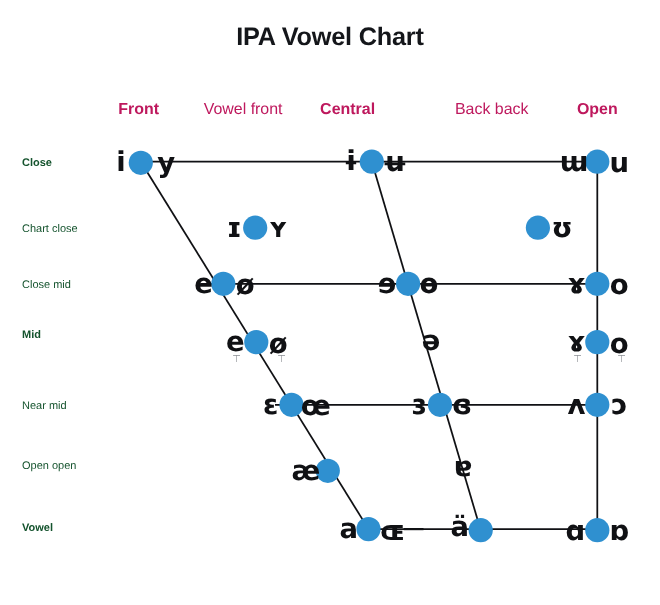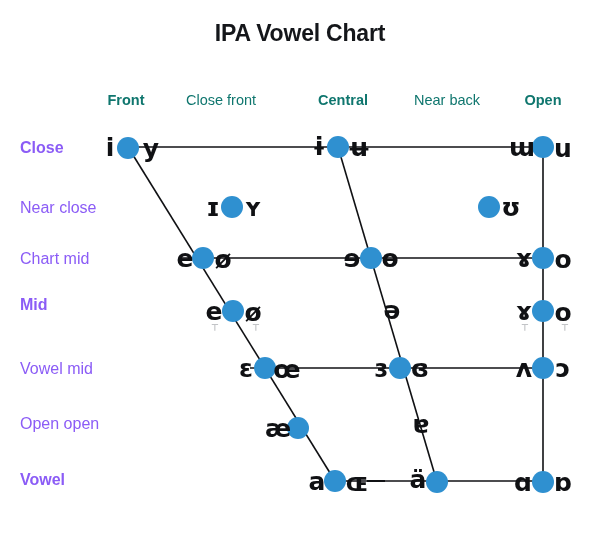--- a/index.html
+++ b/index.html
@@ -27,31 +27,31 @@
     width: 600px;
     text-align: center;
     font-size: 23px;
     font-weight: bold;
     color: #14161a;
     letter-spacing: -0.2px;
   }
   .col-header {
     position: absolute;
     font-size: 14.5px;
-    color: #0f766e;
+    color: #be185d;
     white-space: nowrap;
     transform: translateX(-50%);
     top: 92px;
   }
   .col-header.bold { font-weight: bold; }
   .row-label {
     position: absolute;
     left: 20px;
-    font-size: 16px;
-    color: #8b5cf6;
+    font-size: 10px;
+    color: #14532d;
     white-space: nowrap;
     transform: translateY(-50%);
   }
   .row-label.bold { font-weight: bold; }
   svg#trapezoid {
     position: absolute;
     left: 0; top: 0;
     width: 600px;
     height: 550px;
     pointer-events: none;
@@ -100,30 +100,30 @@
       <line x1="128" y1="147" x2="335" y2="481"></line>
       <line x1="543" y1="147" x2="543" y2="481"></line>
       <line x1="335" y1="481" x2="543" y2="481"></line>
       <line x1="182" y1="258" x2="543" y2="258"></line>
       <line x1="250" y1="368" x2="543" y2="368"></line>
       <line x1="338" y1="147" x2="437" y2="482"></line>
     </g>
   </svg>
 
   <div class="col-header bold" style="left:126px">Front</div>
-  <div class="col-header" style="left:221px">Close front</div>
-  <div class="col-header bold" style="left:343px">Central</div>
-  <div class="col-header" style="left:447px">Near back</div>
+  <div class="col-header" style="left:221px">Vowel front</div>
+  <div class="col-header bold" style="left:316px">Central</div>
+  <div class="col-header" style="left:447px">Back back</div>
   <div class="col-header bold" style="left:543px">Open</div>
 
   <div class="row-label bold" style="top:148px">Close</div>
-  <div class="row-label" style="top:208px">Near close</div>
-  <div class="row-label" style="top:259px">Chart mid</div>
+  <div class="row-label" style="top:208px">Chart close</div>
+  <div class="row-label" style="top:259px">Close mid</div>
   <div class="row-label bold" style="top:305px">Mid</div>
-  <div class="row-label" style="top:369px">Vowel mid</div>
+  <div class="row-label" style="top:369px">Near mid</div>
   <div class="row-label" style="top:424px">Open open</div>
   <div class="row-label bold" style="top:480px">Vowel</div>
 
   <div class="dot" style="left:128px;top:148px;width:22px;height:22px"></div>
   <div class="dot" style="left:338px;top:147px;width:22px;height:22px"></div>
   <div class="dot" style="left:543px;top:147px;width:22px;height:22px"></div>
   <div class="dot" style="left:232px;top:207px;width:22px;height:22px"></div>
   <div class="dot" style="left:489px;top:207px;width:22px;height:22px"></div>
   <div class="dot" style="left:203px;top:258px;width:22px;height:22px"></div>
   <div class="dot" style="left:371px;top:258px;width:22px;height:22px"></div>

